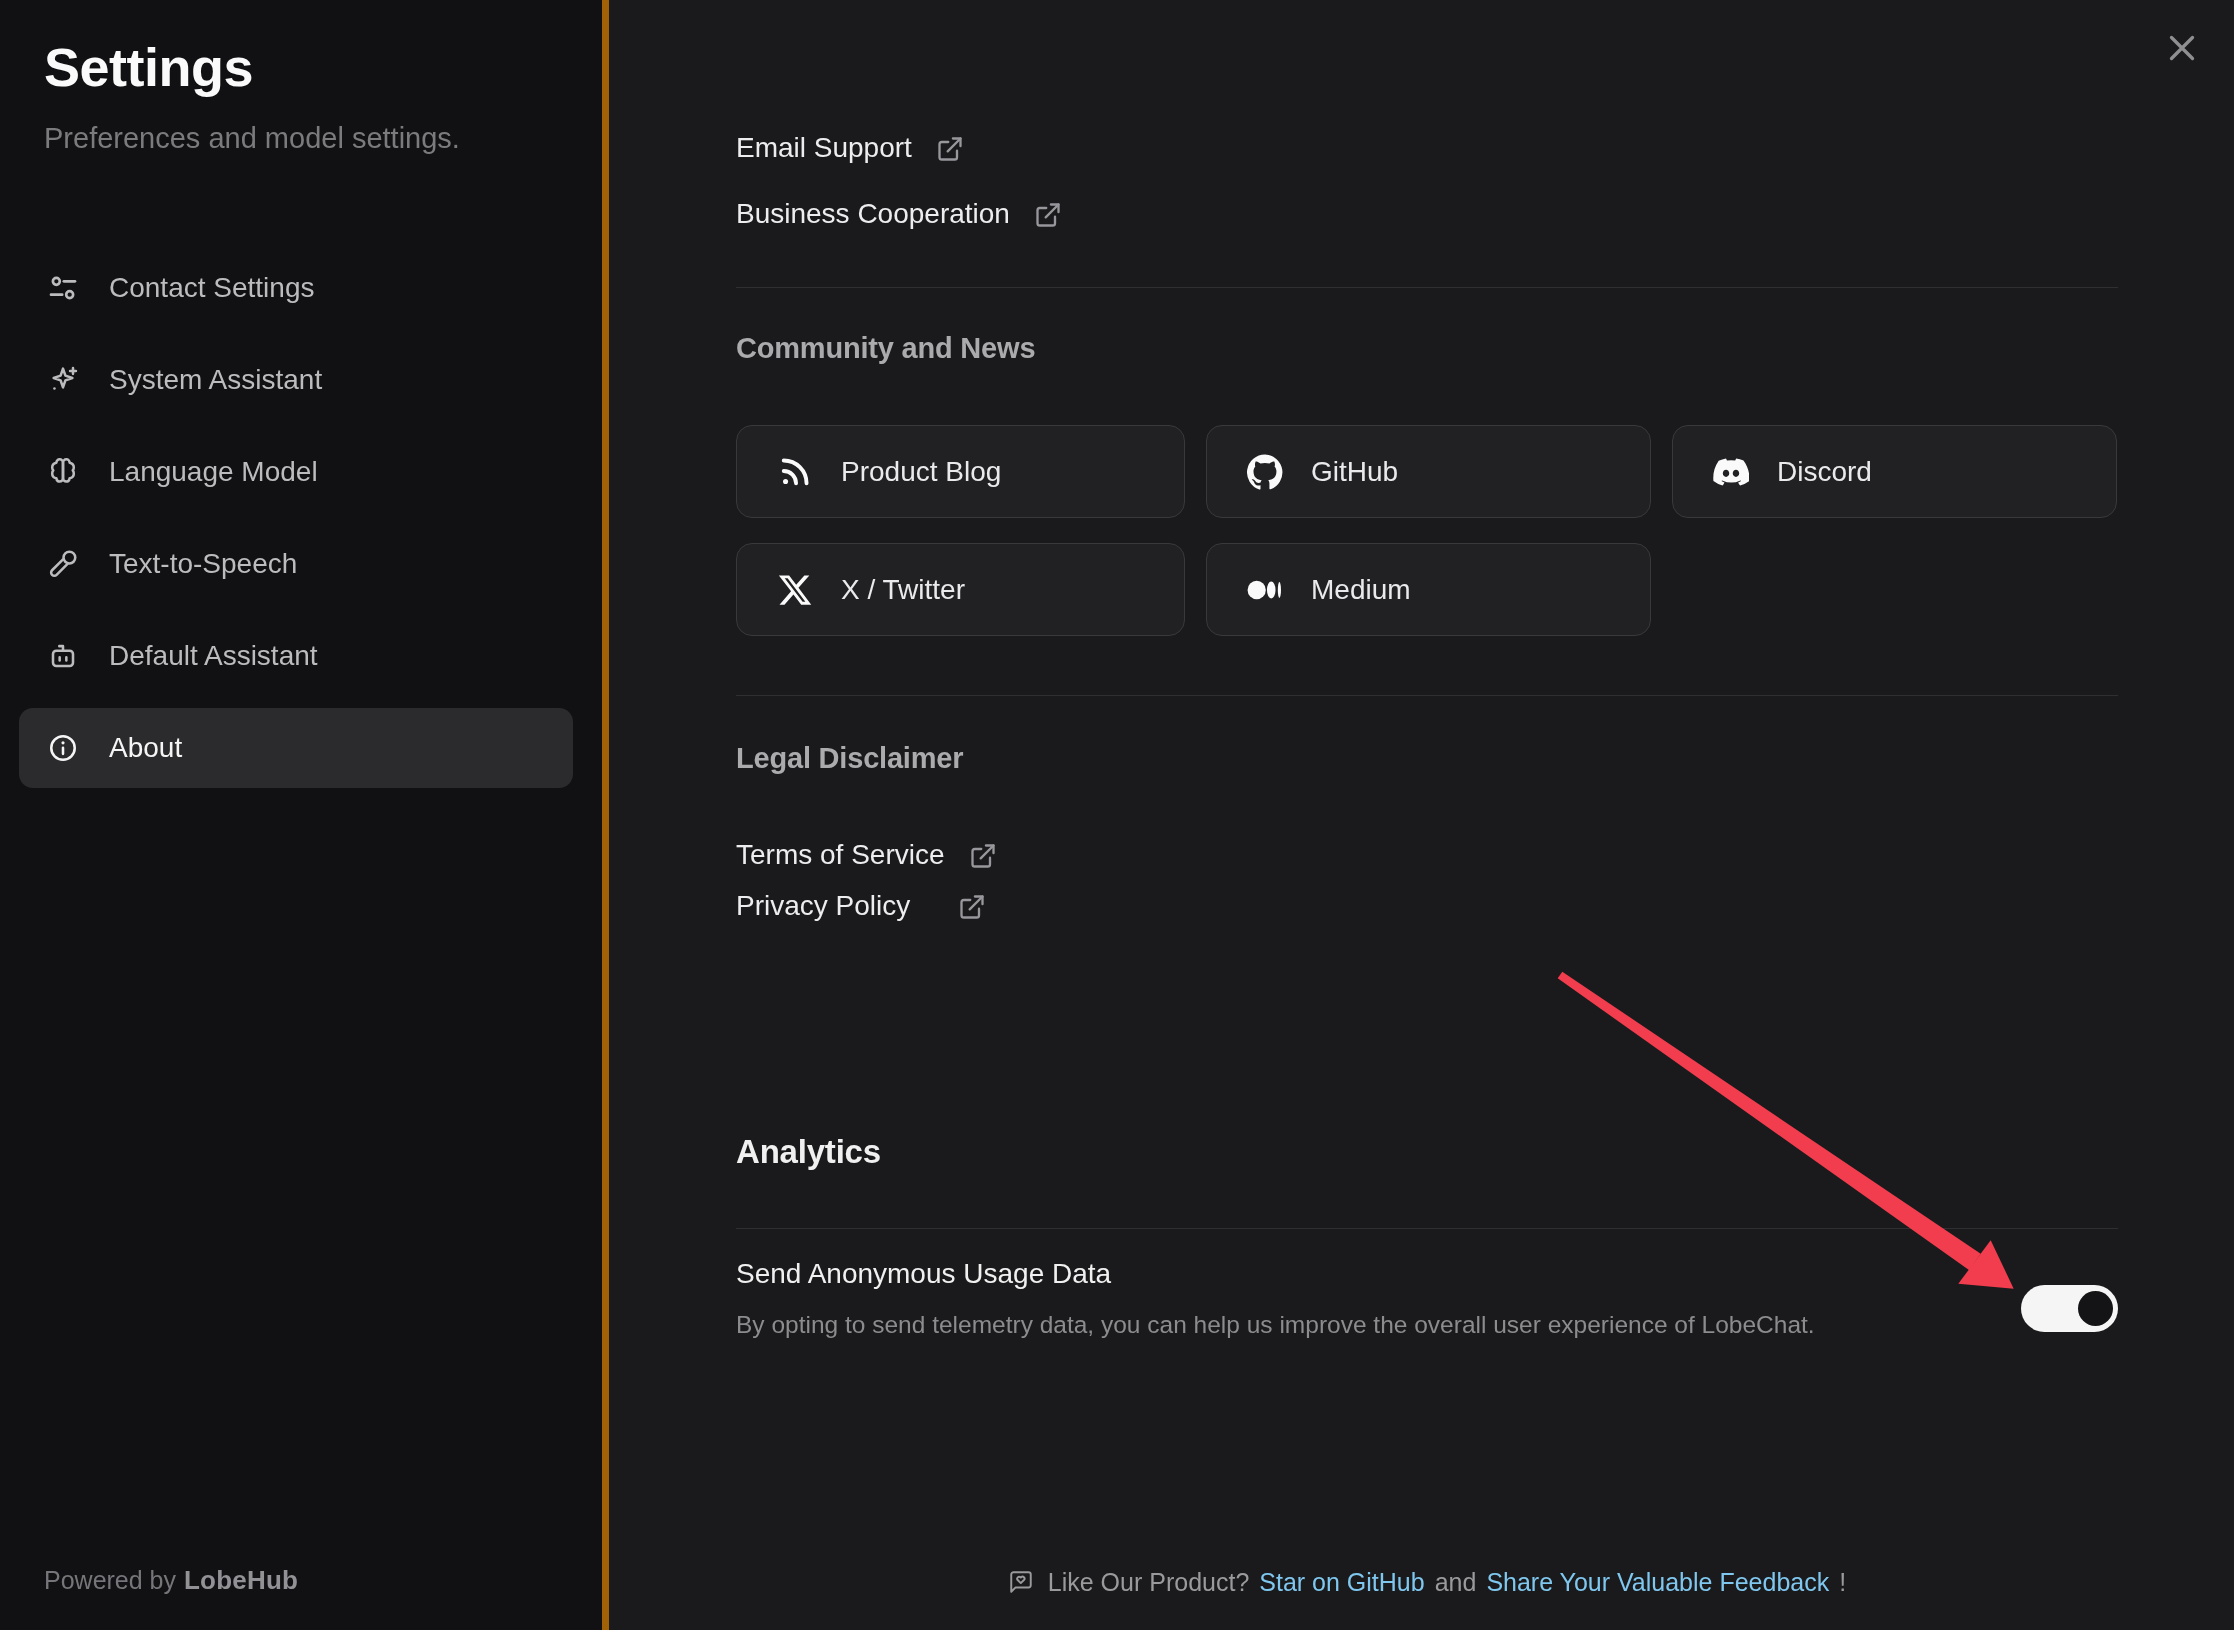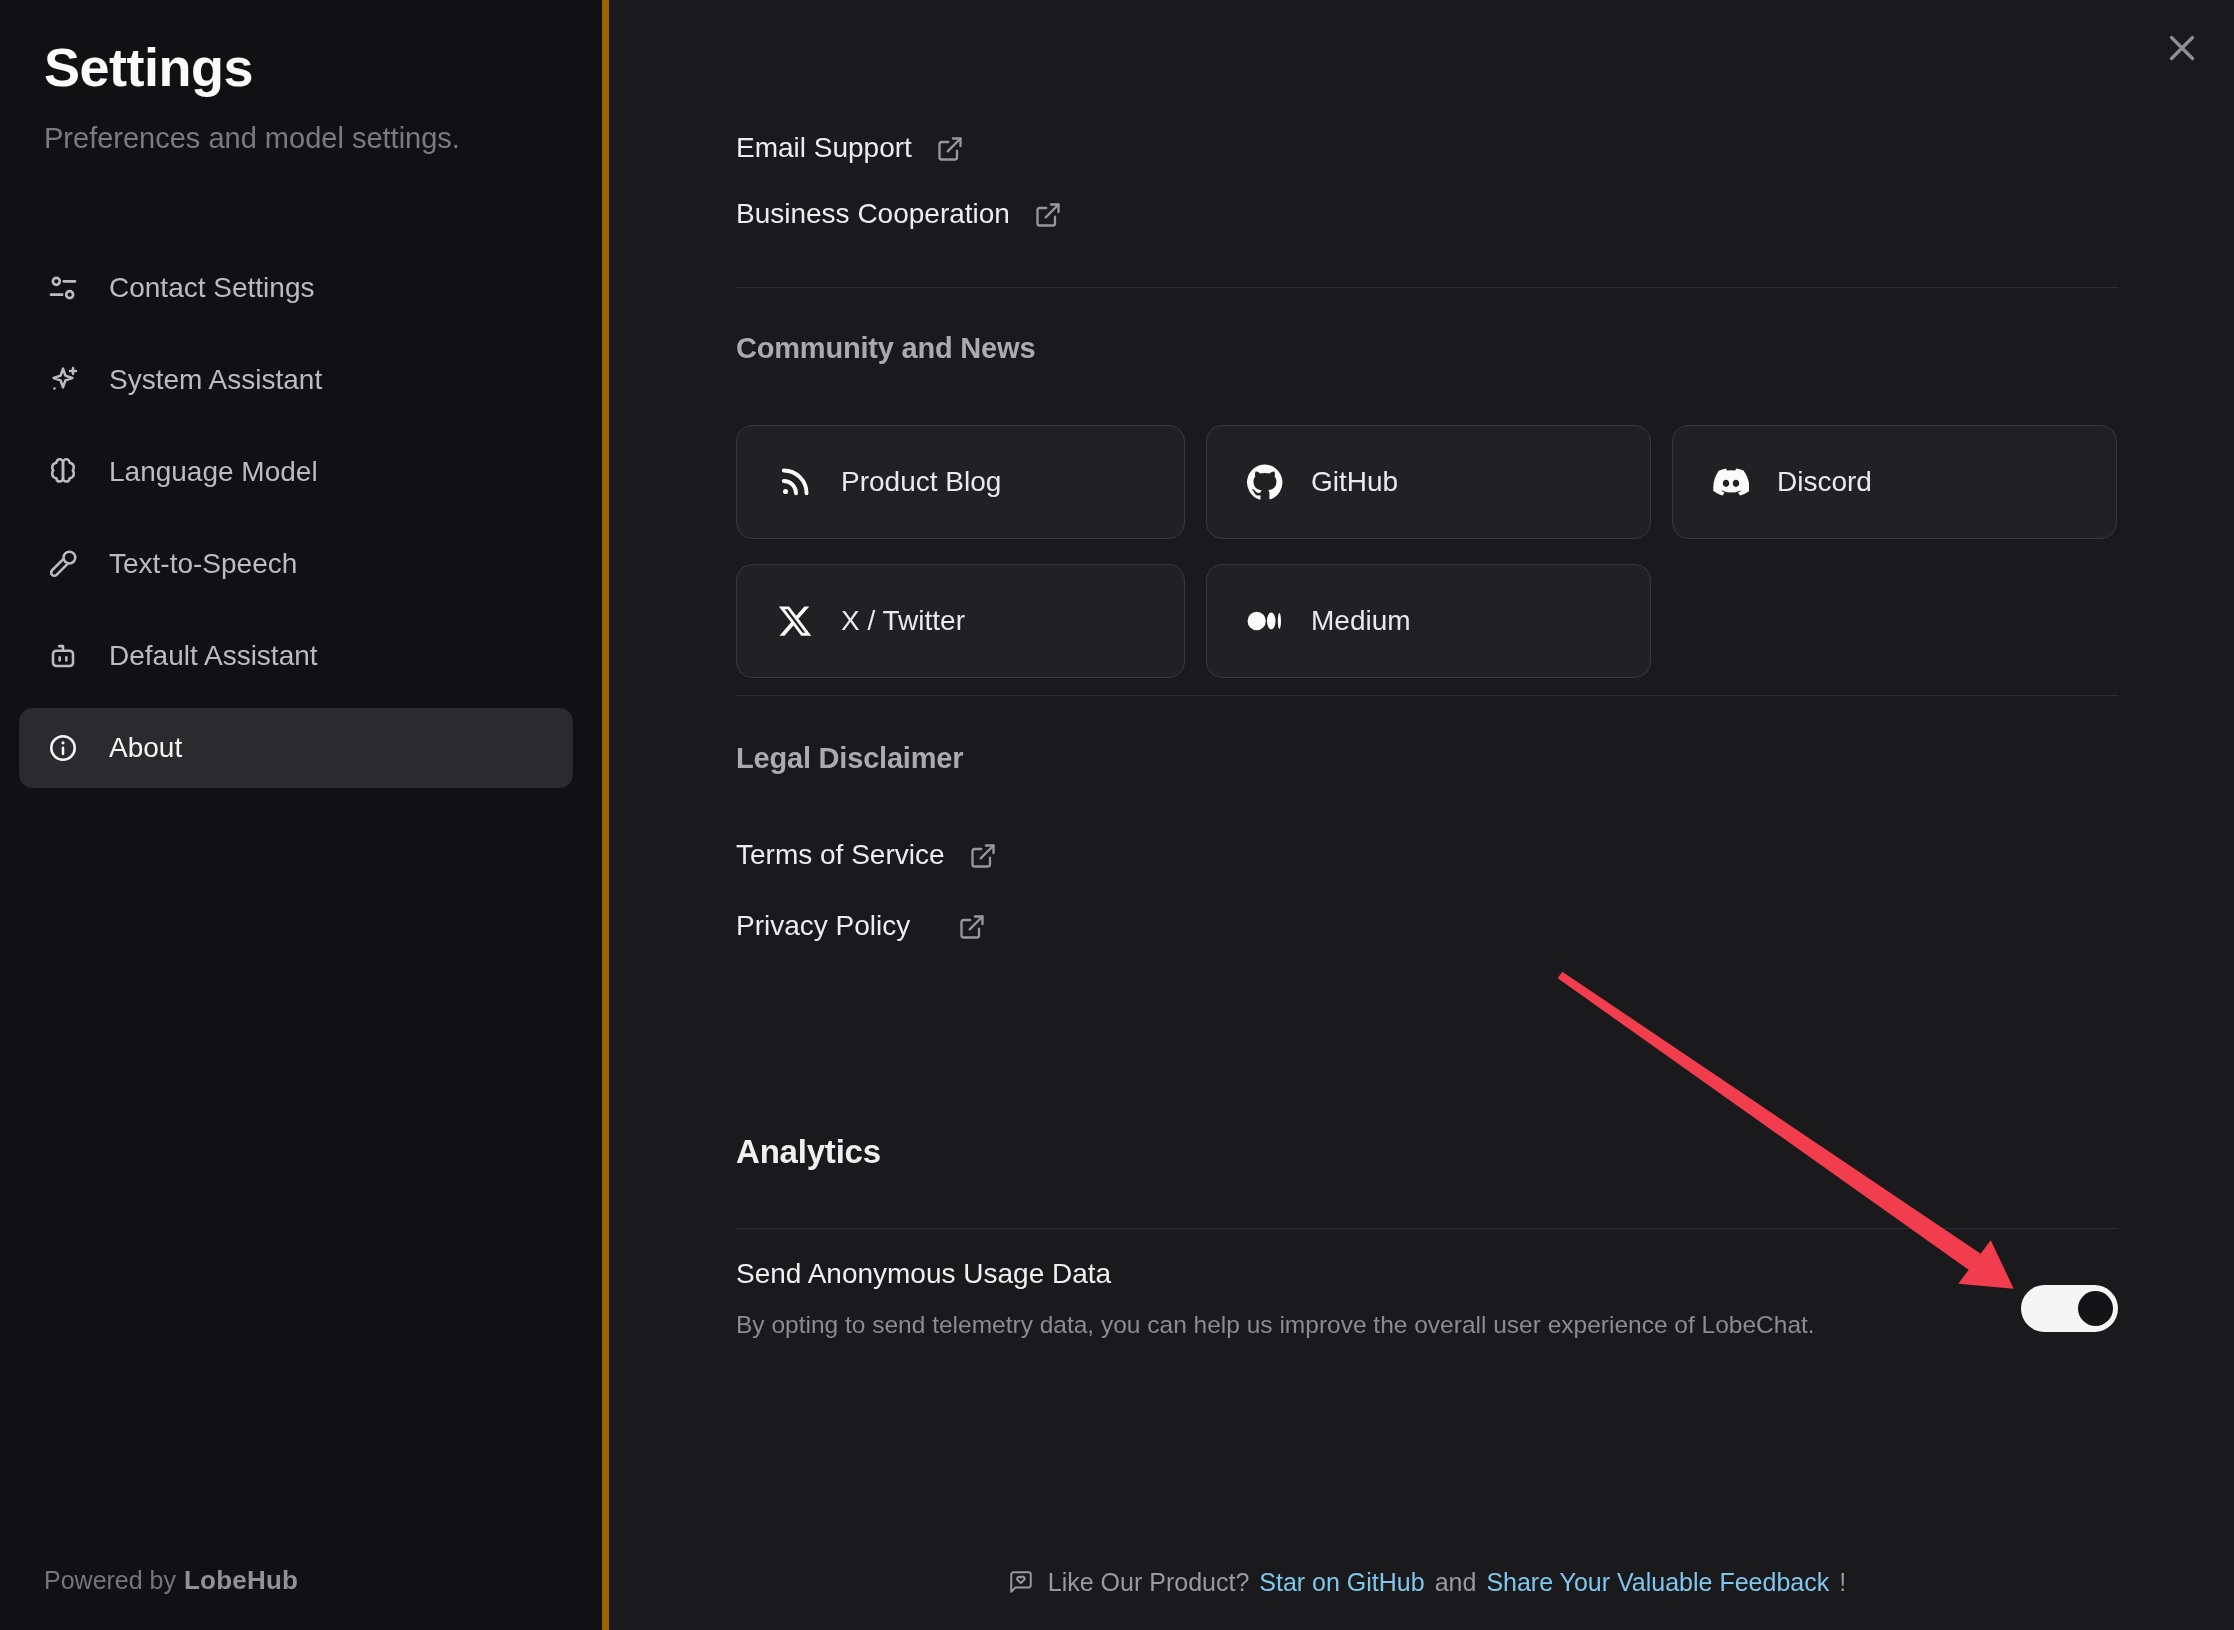--- a/index.html
+++ b/index.html
@@ -68,21 +68,21 @@
 
   .group-heading { font-size:29px; font-weight:bold; color:#ababad; letter-spacing:-0.2px; }
   .group-heading.bright { font-size:33px; color:#f0f0f0; }
 
   .btn-grid {
     top:425px; display:grid;
     grid-template-columns:449px 445px 445px;
     column-gap:21px; row-gap:25px;
   }
   .card-btn {
-    height:114px; border-radius:16px;
+    height:93px; border-radius:16px;
     background:#212124; border:1px solid #39393c;
     display:flex; align-items:center; padding:0 40px; gap:28px;
     font-size:28px; color:#eaeaec; cursor:pointer;
   }
   .card-icon { width:36px; height:36px; flex:0 0 36px; color:#fafafa; }
   .card-icon svg { width:36px; height:36px; }
 
   .usage-label { top:1258px; font-size:28px; color:#f0f0f0; }
   .usage-desc  { top:1311px; font-size:24.5px; color:#8c8c8e; }
 
@@ -274,21 +274,21 @@
   <div class="abs link-row" style="top:833px;">
     <span>Terms of Service</span>
     <span class="ext-icon">
       <svg viewBox="0 0 24 24" fill="none" stroke="currentColor" stroke-width="2" stroke-linecap="round" stroke-linejoin="round">
         <path d="M18 13.5V19a2 2 0 0 1-2 2H5a2 2 0 0 1-2-2V8a2 2 0 0 1 2-2h5.5"></path>
           <path d="M14.5 3H21v6.5"></path>
           <path d="M10 14 21 3"></path>
       </svg>
     </span>
   </div>
-  <div class="abs link-row" style="top:904px;gap:48px;">
+  <div class="abs link-row" style="top:884px;gap:48px;">
     <span>Privacy Policy</span>
     <span class="ext-icon">
       <svg viewBox="0 0 24 24" fill="none" stroke="currentColor" stroke-width="2" stroke-linecap="round" stroke-linejoin="round">
         <path d="M18 13.5V19a2 2 0 0 1-2 2H5a2 2 0 0 1-2-2V8a2 2 0 0 1 2-2h5.5"></path>
           <path d="M14.5 3H21v6.5"></path>
           <path d="M10 14 21 3"></path>
       </svg>
     </span>
   </div>
 

